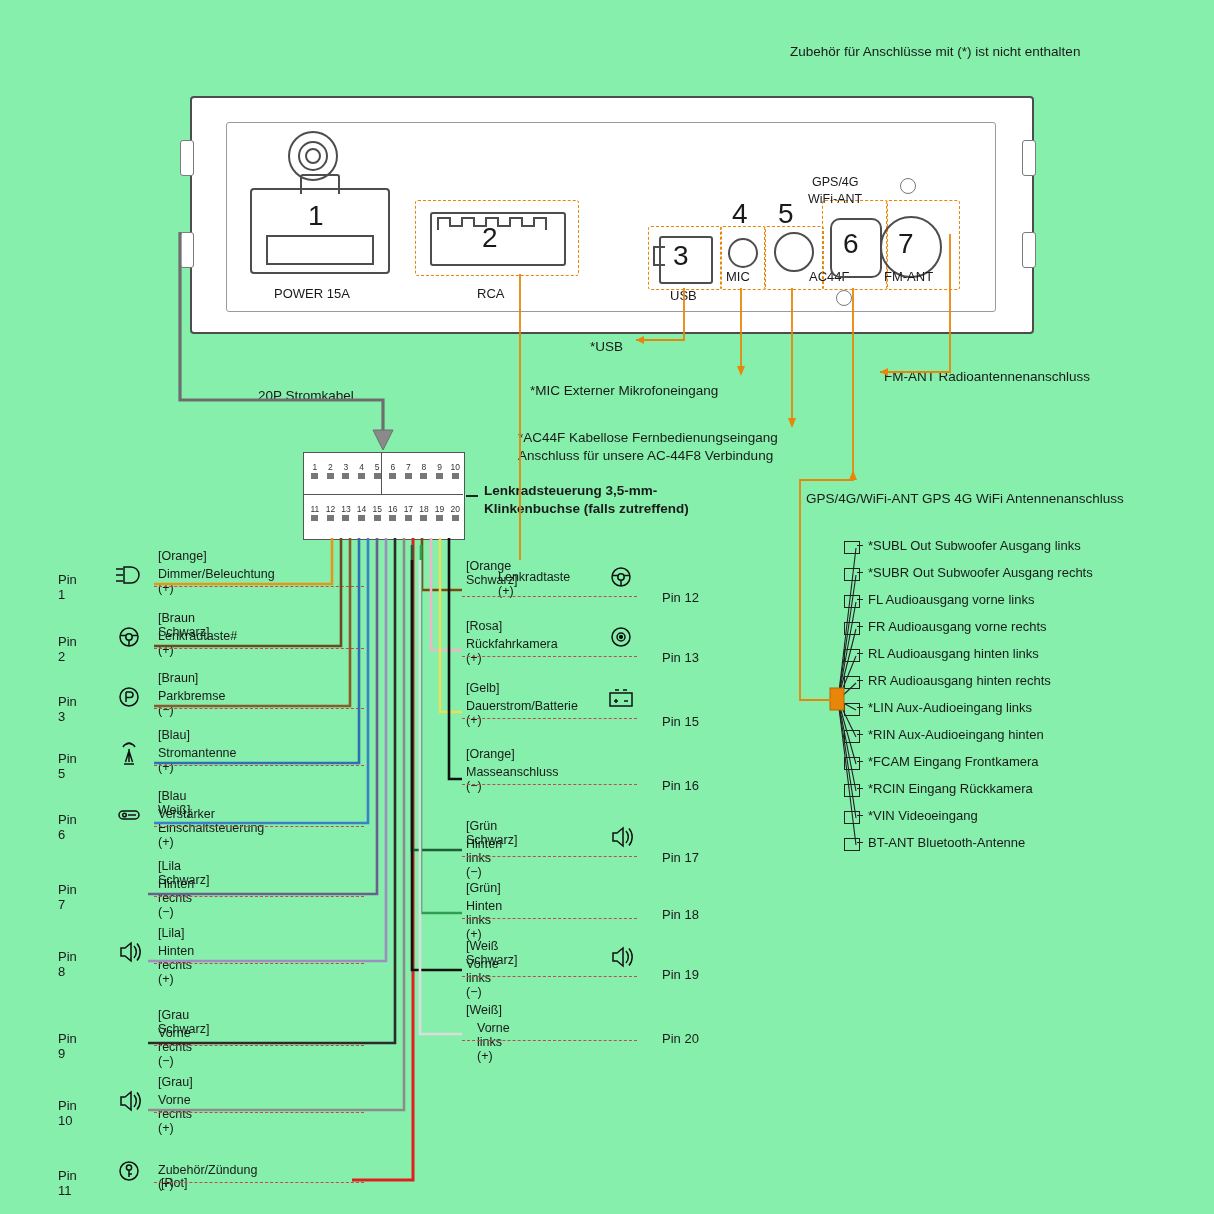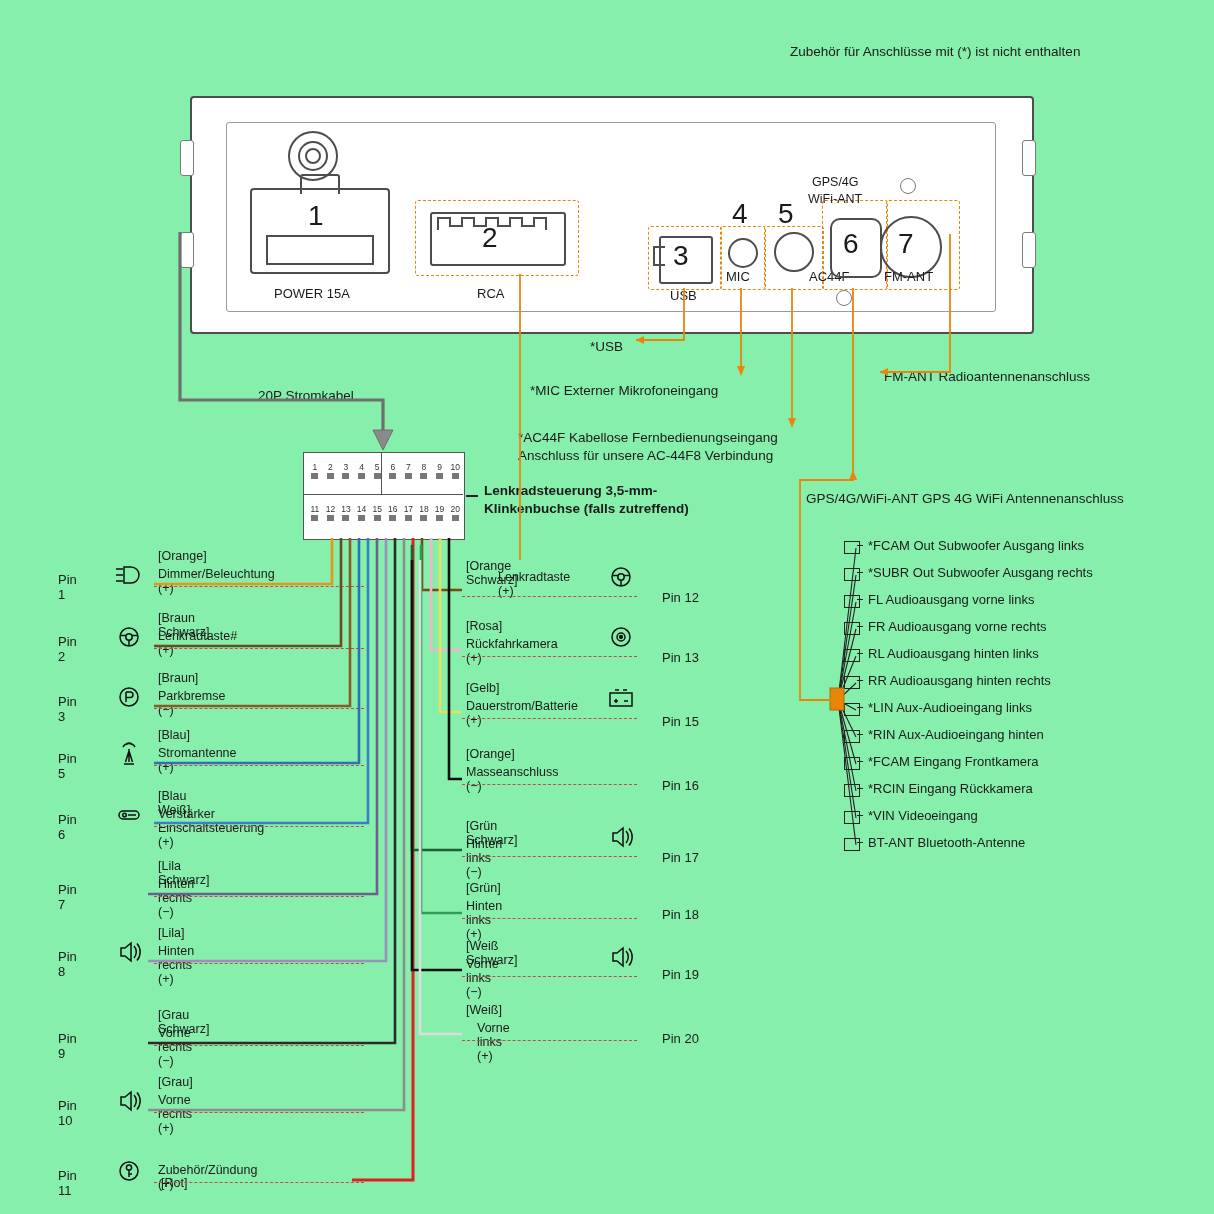--- a/index.html
+++ b/index.html
@@ -549,21 +549,21 @@
       <path d="M838 700 L856 791"></path>
       <path d="M838 700 L856 818"></path>
       <path d="M838 700 L856 845"></path>
     </g>
     <rect x="830" y="688" width="14" height="22" fill="#e8860a" stroke="#b06a08"></rect>
   </svg>
   <div id="rca-host">
       <div class="abs" style="left: 844px; top: 538px;">
         <div class="abs" style="left: 0px; top: 3px; width: 14px; height: 11px; border: 1.4px solid rgb(34, 34, 34);"></div>
         <div class="abs" style="left: 13px; top: 7px; width: 6px; height: 0px; border-top: 1.4px solid rgb(34, 34, 34);"></div>
-        <div class="abs rca-lbl" style="left: 24px; top: 0px; white-space: nowrap;">*FCAM Out Subwoofer Ausgang links</div>
+        <div class="abs rca-lbl" style="left: 24px; top: 0px; white-space: nowrap;">*SUBL Out Subwoofer Ausgang links</div>
       </div>
       <div class="abs" style="left: 844px; top: 565px;">
         <div class="abs" style="left: 0px; top: 3px; width: 14px; height: 11px; border: 1.4px solid rgb(34, 34, 34);"></div>
         <div class="abs" style="left: 13px; top: 7px; width: 6px; height: 0px; border-top: 1.4px solid rgb(34, 34, 34);"></div>
         <div class="abs rca-lbl" style="left: 24px; top: 0px; white-space: nowrap;">*SUBR Out Subwoofer Ausgang rechts</div>
       </div>
       <div class="abs" style="left: 844px; top: 592px;">
         <div class="abs" style="left: 0px; top: 3px; width: 14px; height: 11px; border: 1.4px solid rgb(34, 34, 34);"></div>
         <div class="abs" style="left: 13px; top: 7px; width: 6px; height: 0px; border-top: 1.4px solid rgb(34, 34, 34);"></div>
         <div class="abs rca-lbl" style="left: 24px; top: 0px; white-space: nowrap;">FL Audioausgang vorne links</div>

